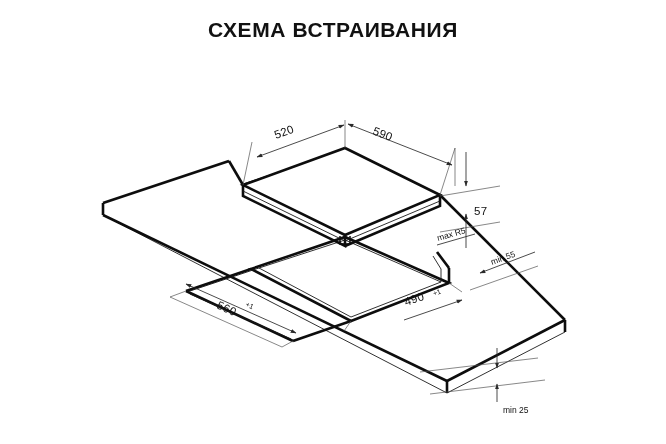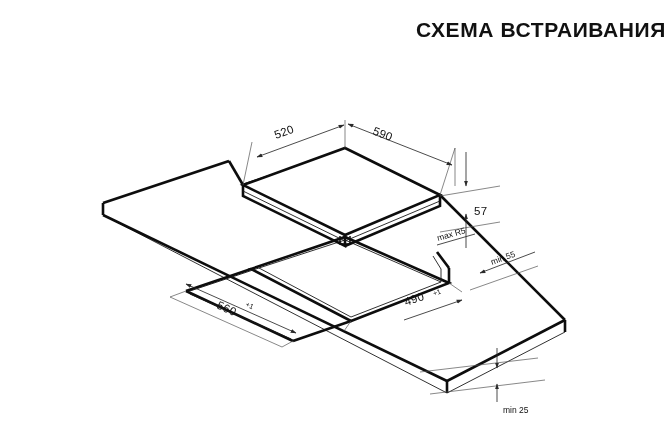--- a/index.html
+++ b/index.html
@@ -18,21 +18,21 @@
     position: relative;
     width: 666px;
     height: 444px;
     background: #ffffff;
   }
   .page-title {
     position: absolute;
     left: 0;
     top: 18px;
     width: 666px;
-    text-align: right;
+    text-align: center;
     font-family: "Liberation Sans", sans-serif;
     font-weight: bold;
     font-size: 21px;
     letter-spacing: 0.6px;
     color: #111111;
     user-select: none;
   }
   svg.drawing {
     position: absolute;
     left: 0;

